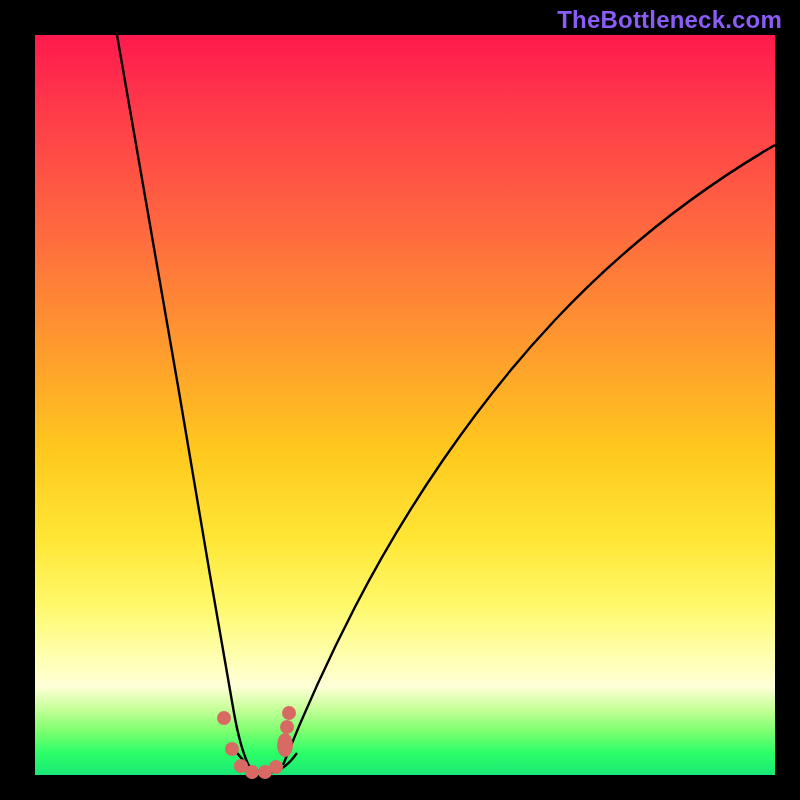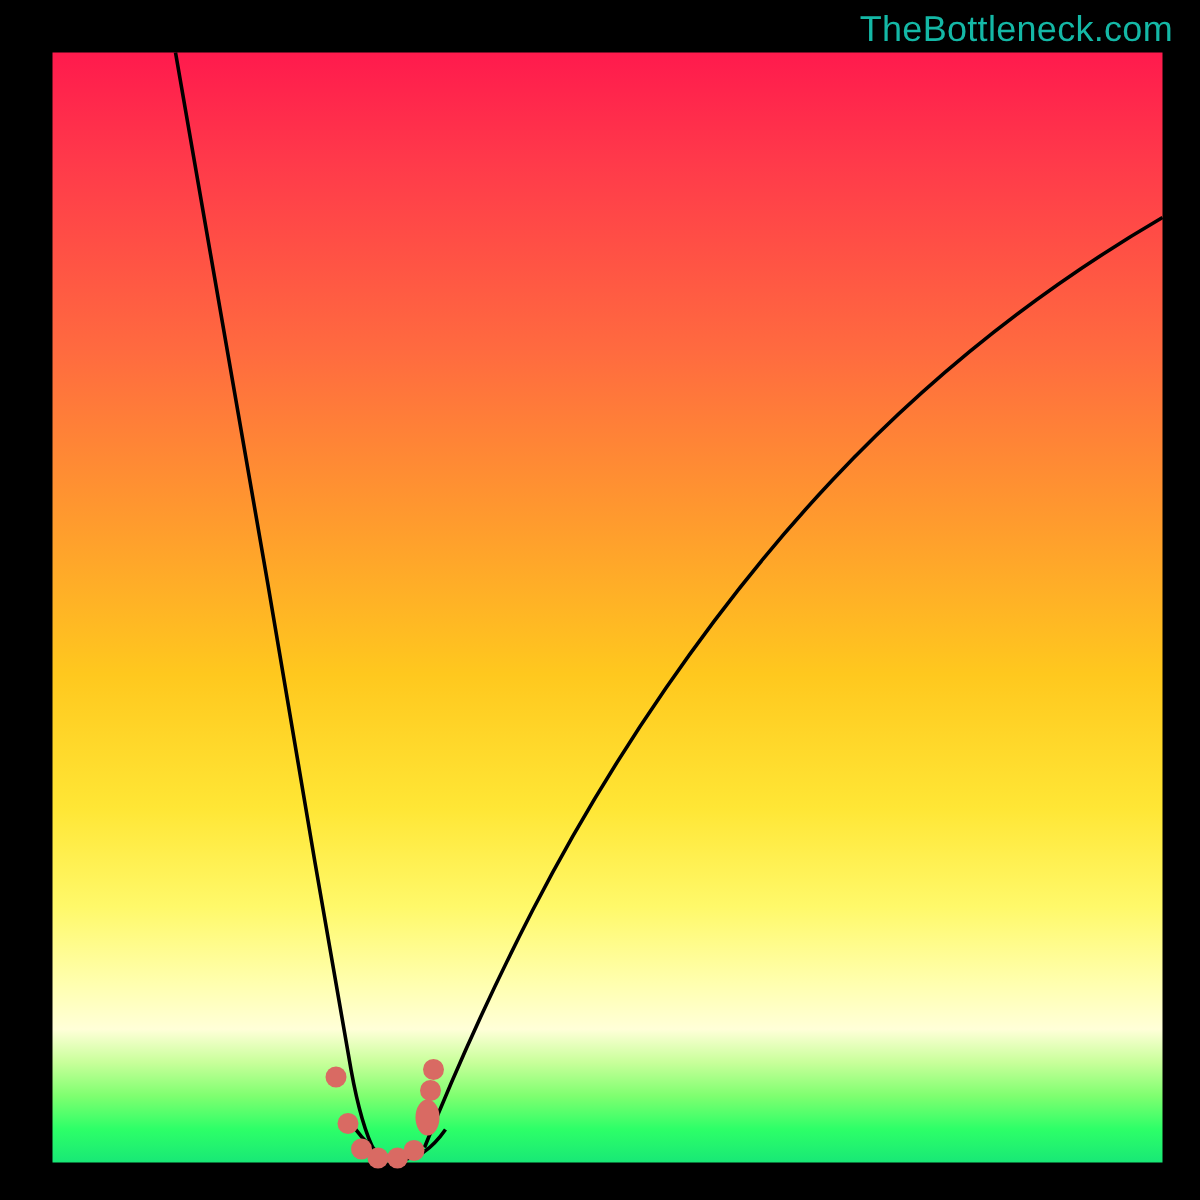--- a/index.html
+++ b/index.html
@@ -40,23 +40,23 @@
       #c8ff9a 91%,
       #7fff70 94%,
       #2dff68 97%,
       #18e876 100%
     );
   }
   .watermark {
     position: absolute;
     top: 6px;
     right: 18px;
-    color: #14b8a6;
+    color: #8b5cf6;
     font-size: 24px;
-    font-weight: 400;
+    font-weight: 700;
     letter-spacing: 0.2px;
     user-select: none;
   }
   svg.curves {
     position: absolute;
     left: 0;
     top: 0;
     width: 740px;
     height: 740px;
     overflow: visible;

